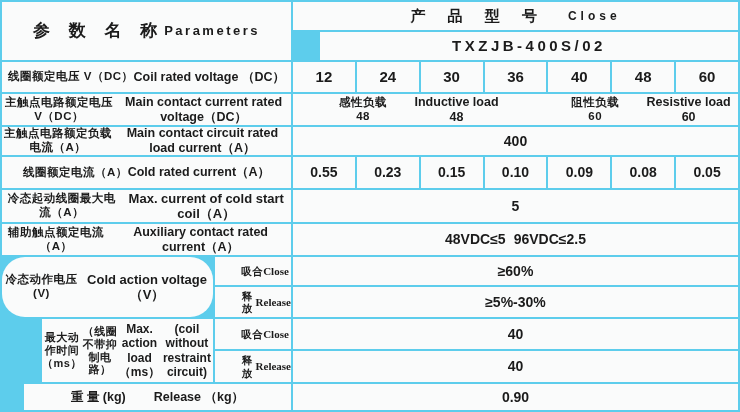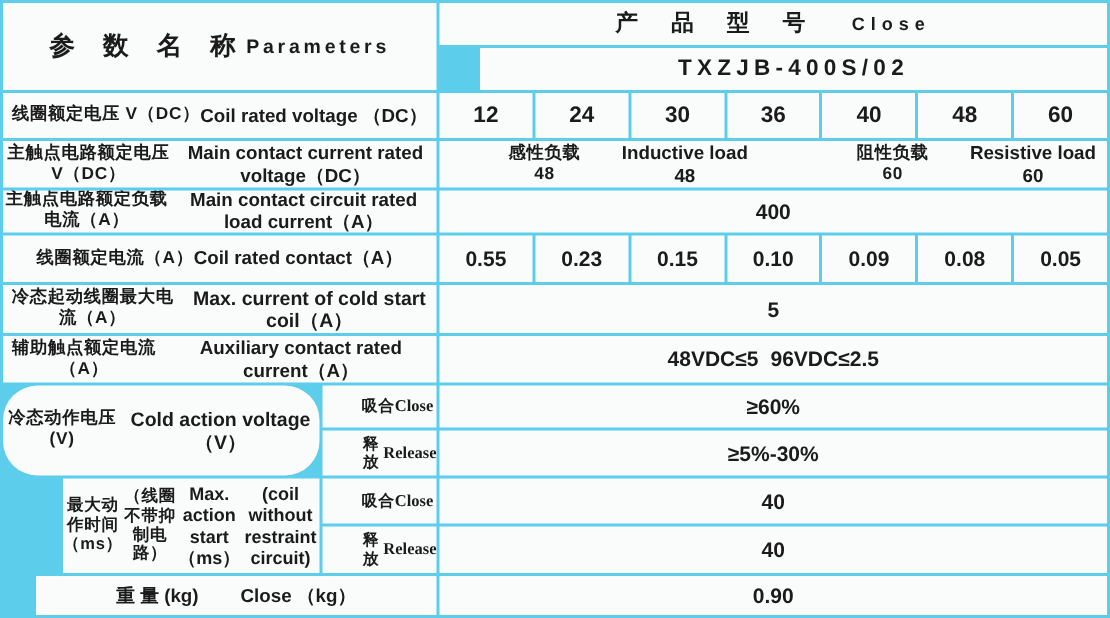--- a/index.html
+++ b/index.html
@@ -122,21 +122,21 @@
   <div class="c span-label">
     <span class="zh">主触点电路额定负载电流（A）</span>
     <span class="en">Main contact circuit rated load current（A）</span>
   </div>
   <div class="c span-values">
     <span class="val-sm">400</span>
   </div>
 
   <div class="c span-label">
     <span class="zh">线圈额定电流（A）</span>
-    <span class="en">Coil rated contact（A）</span>
+    <span class="en">Cold rated current（A）</span>
   </div>
   <div class="c">
       <span class="val-sm">0.55</span>
     </div>
   <div class="c">
       <span class="val-sm">0.23</span>
     </div>
   <div class="c">
       <span class="val-sm">0.15</span>
     </div>
@@ -185,39 +185,39 @@
     <span class="zh">释放</span>
     <span class="en">Release</span>
   </div>
   <div class="c span-values" style="grid-row:10">
     <span class="val-sm">≥5%-30%</span>
   </div>
 
   <div class="c tall-label-2 multi">
     <span class="zh">最大动作时间（ms）</span>
     <span class="zh">（线圈不带抑制电路）</span>
-    <span class="en">Max. action start（ms）</span>
+    <span class="en">Max. action load（ms）</span>
     <span class="en">(coil without restraint circuit)</span>
   </div>
   <div class="c sub" style="grid-column:2; grid-row:11">
     <span class="zh">吸合</span>
     <span class="en">Close</span>
   </div>
   <div class="c span-values" style="grid-row:11">
     <span class="val-sm">40</span>
   </div>
   <div class="c sub" style="grid-column:2; grid-row:12">
     <span class="zh">释放</span>
     <span class="en">Release</span>
   </div>
   <div class="c span-values" style="grid-row:12">
     <span class="val-sm">40</span>
   </div>
 
   <div class="c span-label weight-label" style="grid-row:13">
     <span class="en">重 量 (kg)</span>
-    <span class="en">Close （kg）</span>
+    <span class="en">Release （kg）</span>
   </div>
   <div class="c span-values" style="grid-row:13">
     <span class="val-sm">0.90</span>
   </div>
 
 </div>
 
 </body></html>

